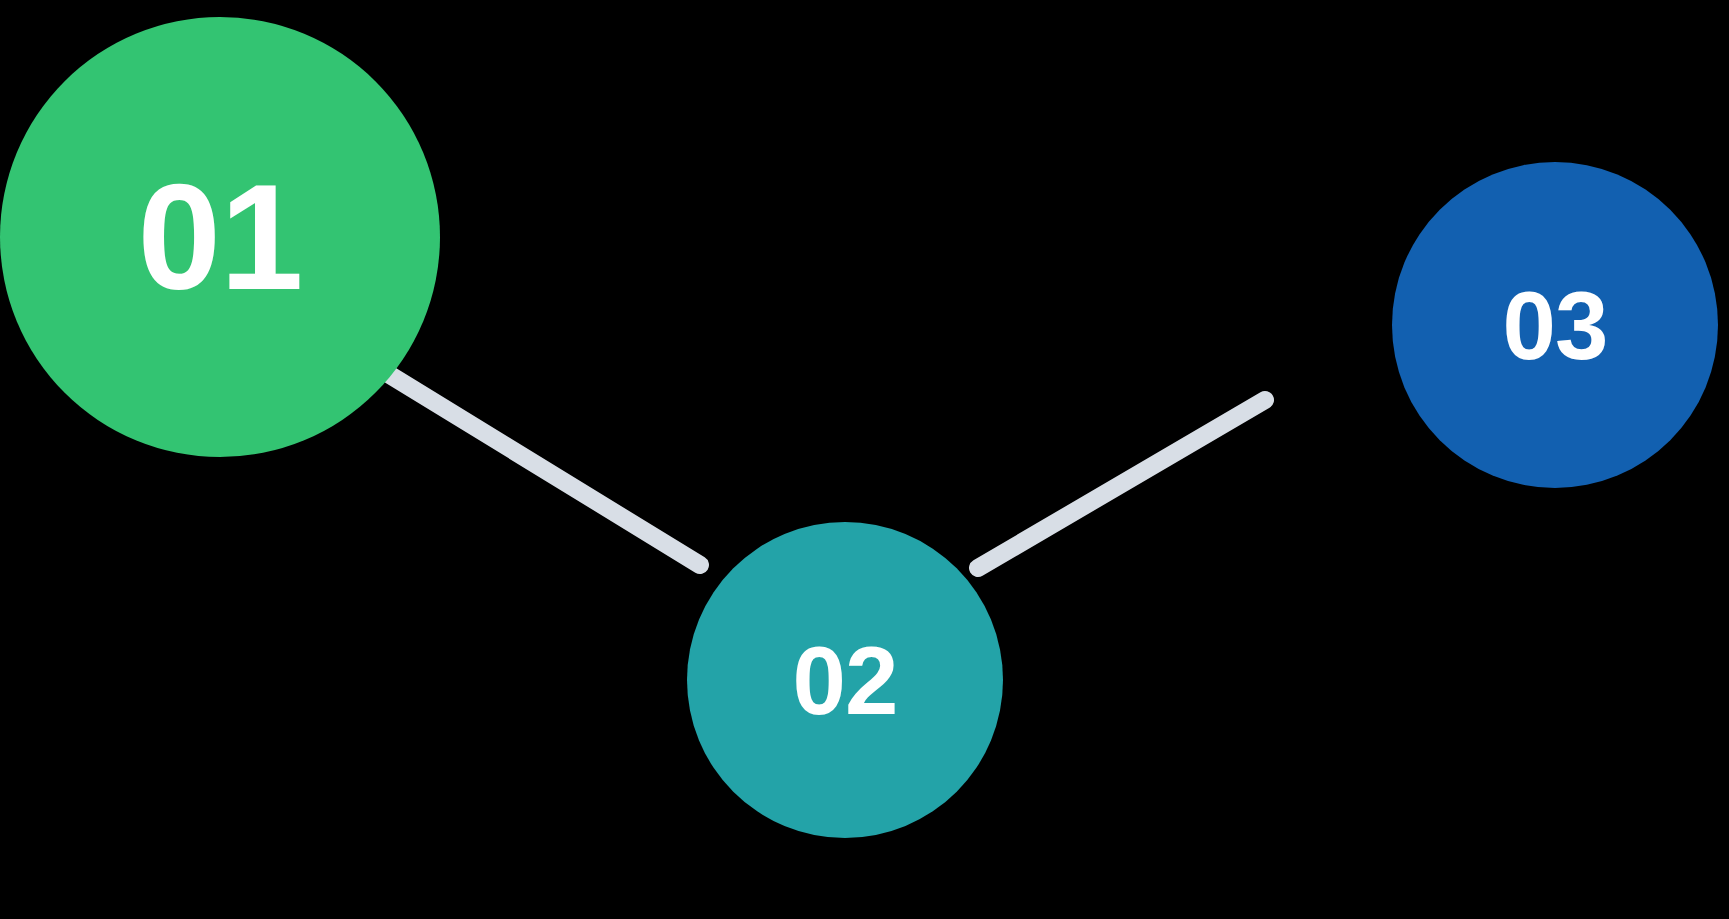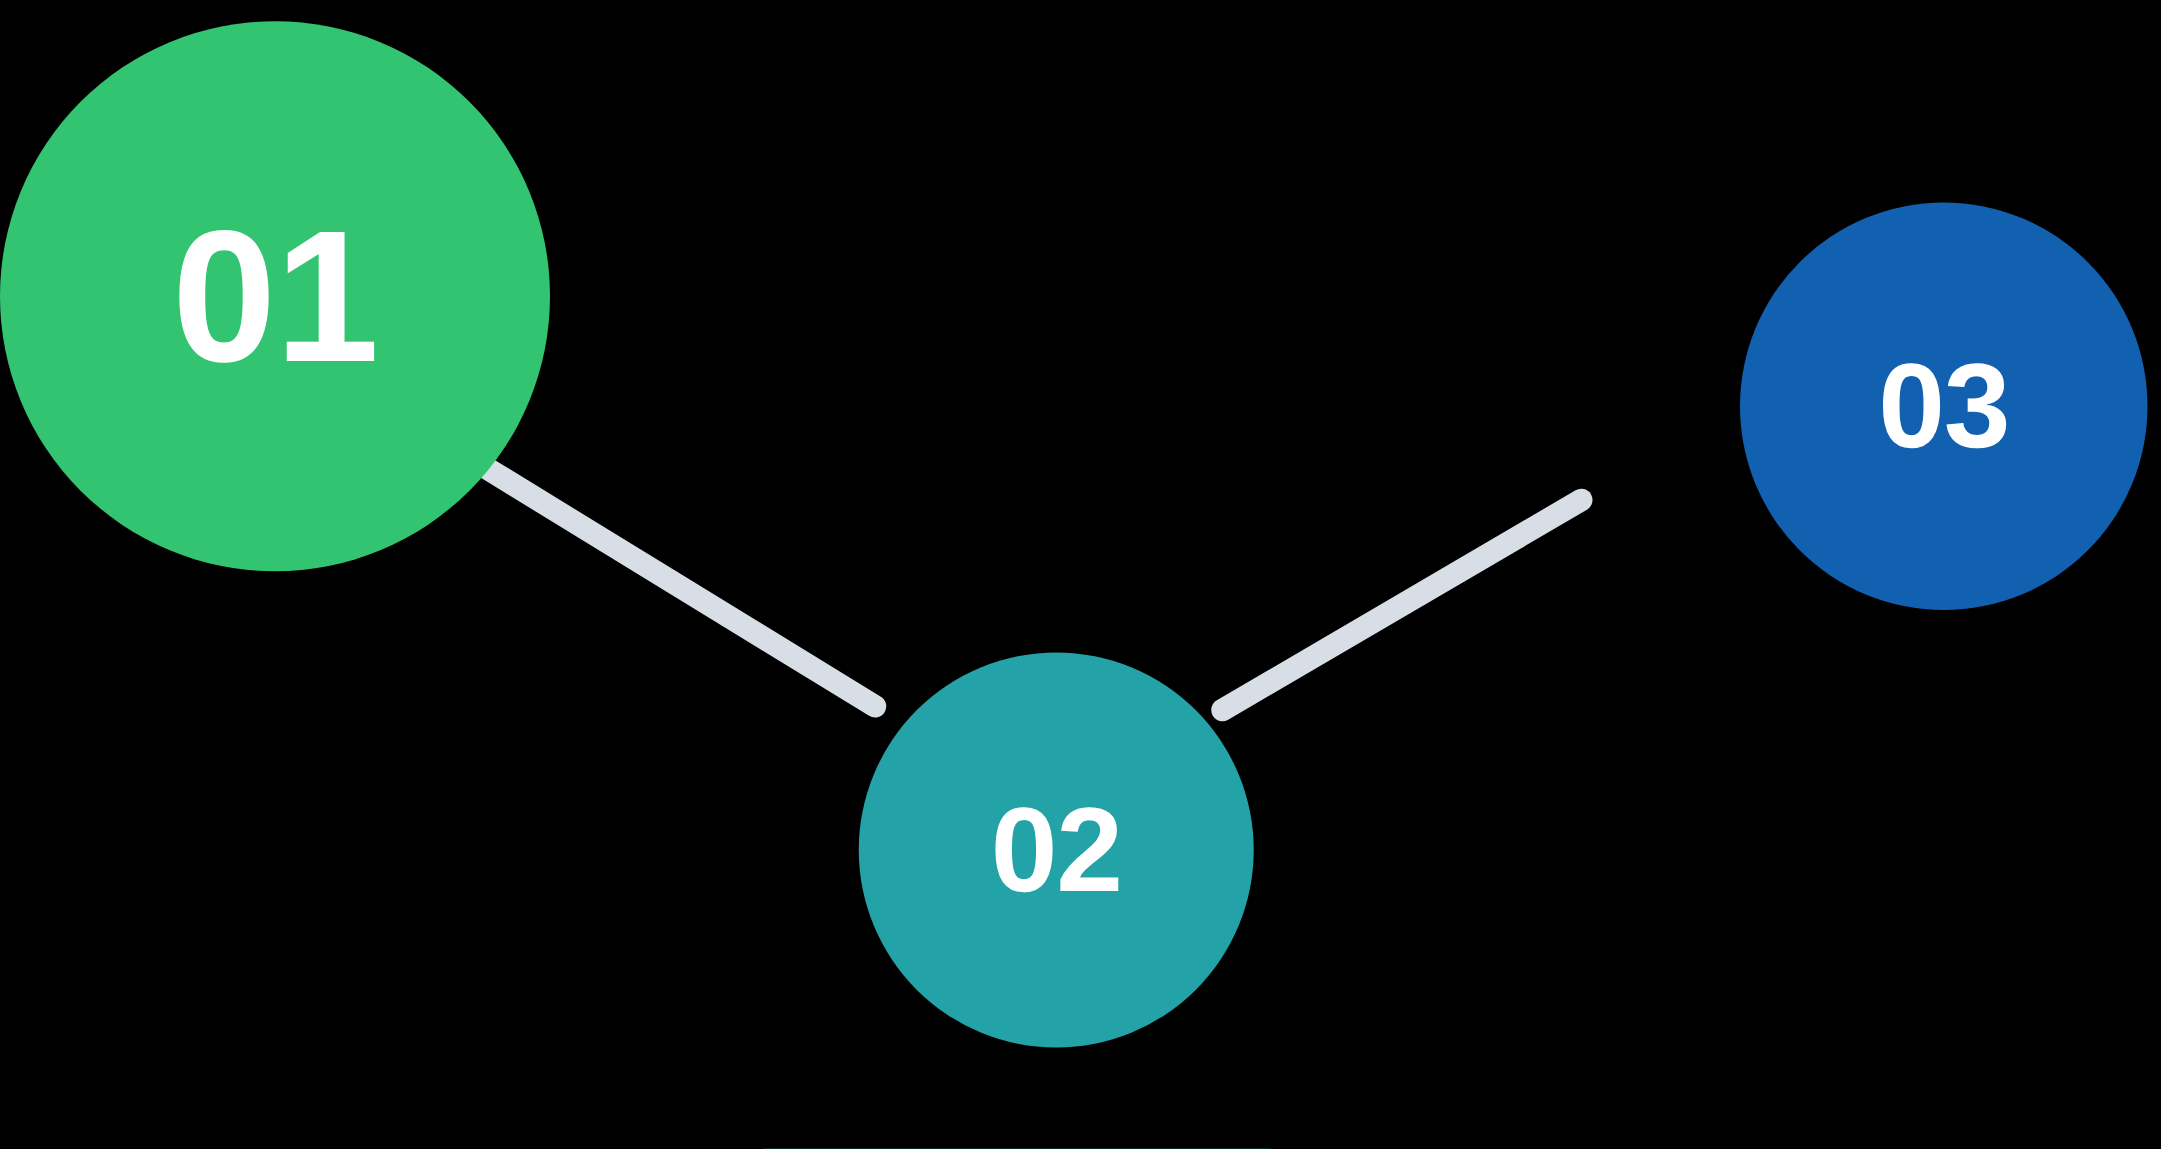--- a/index.html
+++ b/index.html
@@ -11,21 +11,21 @@
   body {
     width: 1729px;
     height: 919px;
     overflow: hidden;
     font-family: "Liberation Sans", sans-serif;
   }
   #diagram-root {
     position: relative;
     width: 1729px;
     height: 919px;
-    background: #0f766e;
+    background: #8b5cf6;
   }
   #diagram-svg {
     position: absolute;
     top: 0;
     left: 0;
     width: 1729px;
     height: 919px;
     display: block;
   }
   .connector-line {

